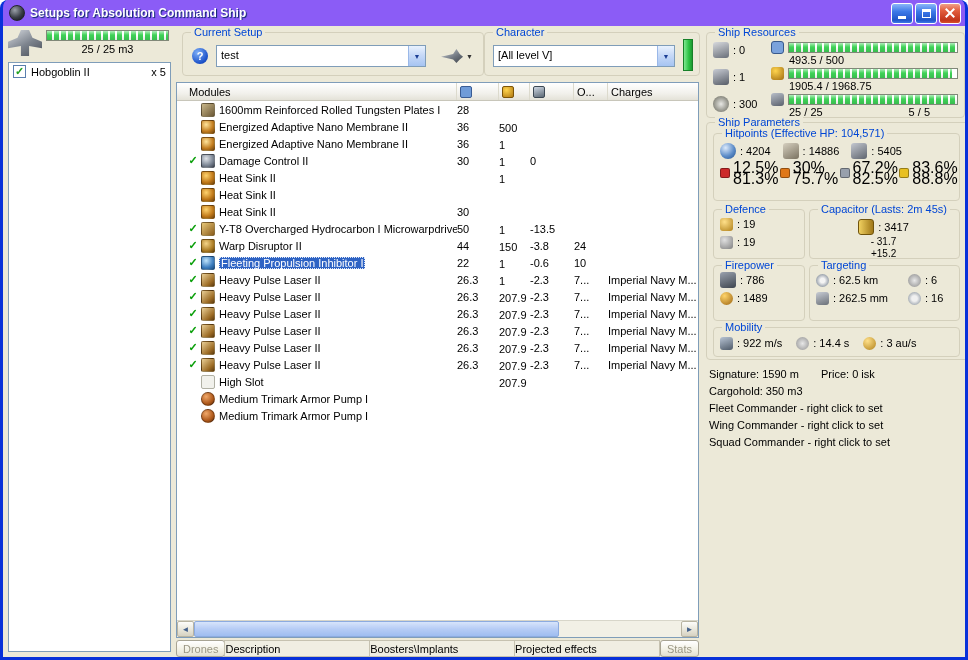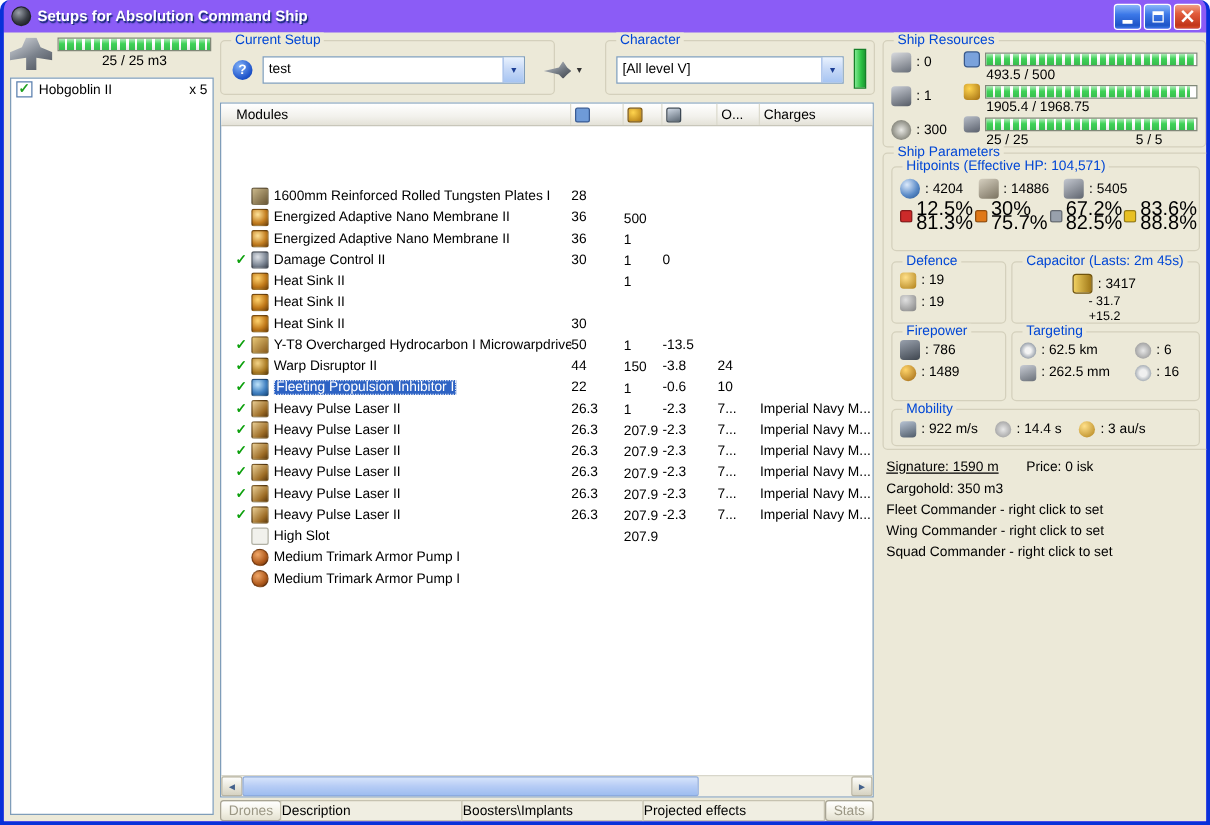--- a/index.html
+++ b/index.html
@@ -62,38 +62,38 @@
   .drone-pbar { width: 123px; }
   .cap-label { width: 123px; text-align: center; margin-top: 2px; }
   .drone-list { position: absolute; left: 5px; top: 36px; width: 163px; height: 590px; overflow: hidden; }
   .ditem { display: flex; align-items: center; height: 17px; padding: 0 4px; gap: 5px; }
   .cb { width: 13px; height: 13px; border: 1px solid #5a7fae; background: #fff; flex: none;
     font-size: 11px; line-height: 11px; text-align: center; color: #21a121; font-weight: bold; }
   .dname { flex: 1; white-space: nowrap; overflow: hidden; }
   .dqty { flex: none; }
 
   
-  .g-setup { left: 173px; top: 6px; width: 268px; height: 44px; padding-left: 16px; }
+  .g-setup { left: 179px; top: 6px; width: 302px; height: 44px; padding-left: 16px; }
   .help-icon { position: absolute; left: 9px; top: 15px; width: 16px; height: 16px; border-radius: 50%;
     background: radial-gradient(circle at 35% 30%, #7fb0f8, #1a50c8 70%, #0c3490); color: #fff; font-weight: bold;
     font-size: 11px; text-align: center; line-height: 16px; }
   .setup-combo { position: absolute; left: 33px; top: 12px; width: 210px; }
   .ship-btn { position: absolute; left: 254px; top: 10px; width: 40px; height: 26px; display: flex; align-items: center;
     justify-content: center; gap: 3px; border-radius: 2px; }
   .ship-glyph { width: 22px; height: 14px; background: linear-gradient(150deg,#cfd4da,#6e757e 60%,#3e434a);
     clip-path: polygon(0 55%, 55% 35%, 70% 0, 85% 35%, 100% 55%, 85% 75%, 70% 100%, 55% 75%); }
   .ship-btn .dd { font-size: 7px; color: #333; }
   .g-char { left: 481px; top: 6px; width: 216px; height: 44px; }
   .char-combo { position: absolute; left: 8px; top: 12px; width: 182px; }
   .char-bar { position: absolute; left: 198px; top: 6px; width: 10px; height: 32px;
     background: linear-gradient(90deg,#7fe890,#2cc244 60%,#1d9a32); border: 1px solid #178028; }
 
   
   .mod-table { position: absolute; left: 173px; top: 56px; width: 523px; height: 556px;
-    border: 1px solid #7f9db9; background: #fff; display: flex; flex-direction: column; gap: 47px; }
+    border: 1px solid #7f9db9; background: #fff; display: flex; flex-direction: column; }
   .thead { display: flex; align-items: center; height: 18px; flex: none;
     background: linear-gradient(180deg,#ffffff,#f2f1ec 60%,#e4e2d8); border-bottom: 1px solid #c8c6ba; }
   .thead > span { display: flex; align-items: center; height: 100%; border-right: 1px solid #dcdacd; padding: 0 3px; }
   .h-name { width: 280px; padding-left: 12px !important; }
   .h-cpu { width: 42px; } .h-pg { width: 31px; } .h-cap { width: 44px; } .h-opt { width: 34px; }
   .h-charge { flex: 1; border-right: none !important; }
   .hicon { display: inline-block; width: 12px; height: 12px; border-radius: 2px; }
   .icon-cpu-h { background: #6f9bd8; border: 1px solid #3a5c94; }
   .icon-pg-h { background: radial-gradient(circle at 35% 30%, #ffd44e, #b07810); border: 1px solid #7c5408; }
   .icon-cap-h { background: linear-gradient(160deg,#cfd8e4,#5c6874); border: 1px solid #3c4854; }
@@ -177,21 +177,21 @@
   .cap-inner { display: flex; align-items: center; justify-content: space-between; padding: 8px 8px 0 6px; flex-direction: column; }
   .cap-right { display: flex; flex-direction: column; font-size: 10px; line-height: 12px; text-align: right; }
   .g-fire { left: 6px; top: 142px; width: 92px; height: 56px; }
   .g-tgt { left: 102px; top: 142px; width: 151px; height: 56px; }
   .tgt-grid { display: grid; grid-template-columns: 92px 1fr; padding: 5px 0 0 6px; }
   .g-mob { left: 6px; top: 204px; width: 247px; height: 30px; }
   .mob-row { display: flex; gap: 14px; padding: 6px 0 0 6px; }
 
   .footer { position: absolute; left: 706px; top: 340px; width: 256px; line-height: 17px; }
   .fline { white-space: nowrap; }
-  .fline .sig { display: inline-block; width: 112px; text-decoration: underline; }
+  .fline .sig { display: inline-block; width: 112px; }
 </style>
 </head>
 <body>
 
 <div class="xp-window">
   <div class="titlebar">
     <span class="app-icon"></span>
     <span class="title-text">Setups for Absolution Command Ship</span>
     <span class="tb-btns">
       <span class="tb-btn">

